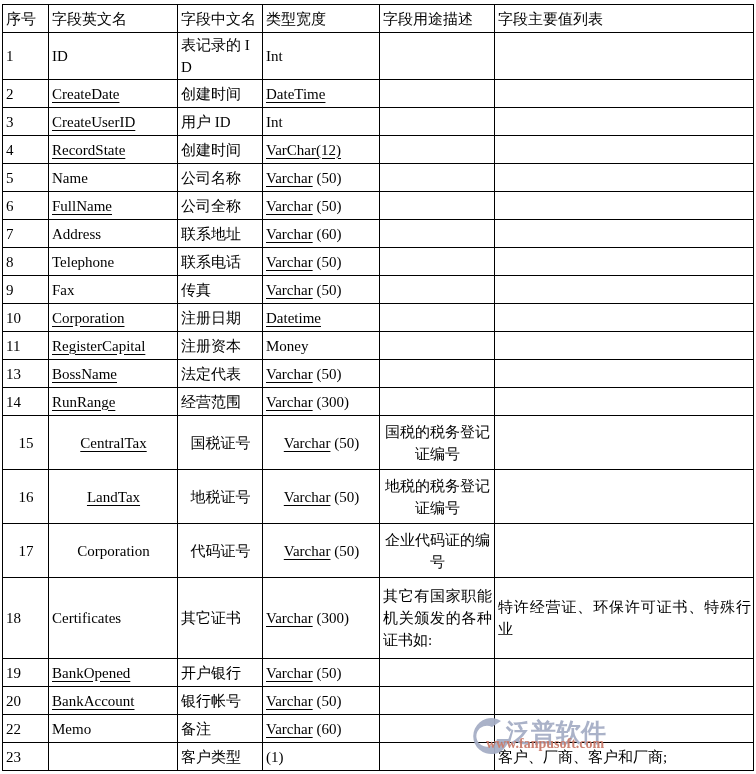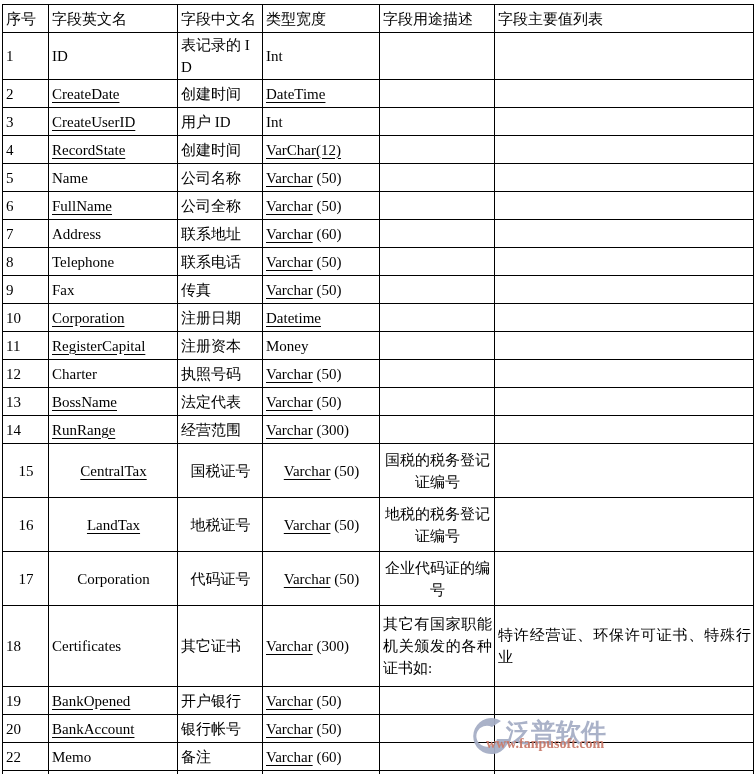--- a/index.html
+++ b/index.html
@@ -158,28 +158,20 @@
         </tr>
         <tr class="h1">
           <td class="c-no">11</td>
           <td class="c-en"><span class="sp">RegisterCapital</span></td>
           <td class="c-cn">注册资本</td>
           <td class="c-type"><span>Money</span></td>
           <td class="c-desc"></td>
           <td class="c-vals"></td>
         </tr>
         <tr class="h1">
-          <td class="c-no">12</td>
-          <td class="c-en"><span>Charter</span></td>
-          <td class="c-cn">执照号码</td>
-          <td class="c-type"><span class="sp">Varchar</span> (50)</td>
-          <td class="c-desc"></td>
-          <td class="c-vals"></td>
-        </tr>
-        <tr class="h1">
           <td class="c-no">13</td>
           <td class="c-en"><span class="sp">BossName</span></td>
           <td class="c-cn">法定代表</td>
           <td class="c-type"><span class="sp">Varchar</span> (50)</td>
           <td class="c-desc"></td>
           <td class="c-vals"></td>
         </tr>
         <tr class="h1">
           <td class="c-no">14</td>
           <td class="c-en"><span class="sp">RunRange</span></td>

